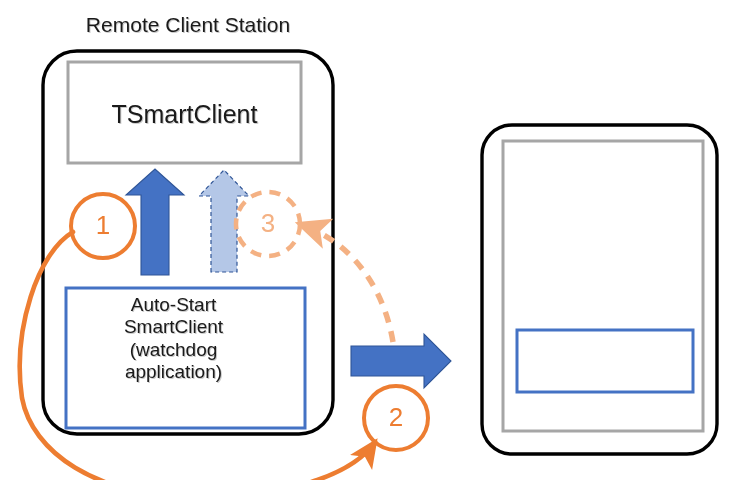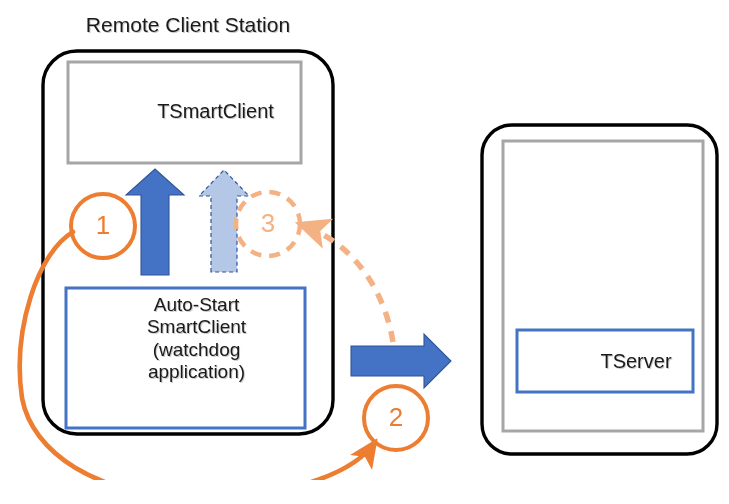--- a/index.html
+++ b/index.html
@@ -28,22 +28,21 @@
     font-family: "Liberation Sans", sans-serif;
     text-align: center;
     white-space: pre;
     line-height: 1.18;
     text-shadow: 1px 1px 0 rgba(160,160,160,0.55);
   }
   .title-label {
     font-size: 21px;
   }
   .box-label {
-    font-size: 20px;
-    padding-left: 31px;
+    font-size: 25px;
   }
   .multi-label {
     font-size: 19px;
   }
   .num-label {
     position: absolute;
     font-family: "Liberation Sans", sans-serif;
     font-size: 26px;
     text-align: center;
     line-height: 1;
@@ -90,28 +89,27 @@
 
     <circle cx="396" cy="418" r="32" fill="none" stroke="#ED7D31" stroke-width="4"></circle>
 
     <path d="M73,232 C38,252 12,330 22,398 C32,452 96,497 196,497 C300,497 356,470 375,442" fill="none" stroke="#ED7D31" stroke-width="4.6" stroke-linecap="round" marker-end="url(#arrowOrangeSolid)"></path>
   </svg>
 
   <div class="label title-label" style="left:43px; top:13px; width:290px;">Remote Client Station</div>
 
   <div class="label box-label" style="left:68px; top:100px; width:233px;">TSmartClient</div>
 
-  <div class="label multi-label" style="left:77px; top:294px; width:239px;text-align:center;">Auto-Start
+  <div class="label multi-label" style="left:54px; top:294px; width:239px;text-align:center;">Auto-Start
 SmartClient
 (watchdog
 application)</div>
 
 
 
-  <div class="label box-label" style="left:517px; top:350px; width:176px;">TServer</div>
 
   <div class="num-label" style="left:71px; top:212px; width:64px; color:#ED7D31;">1</div>
 
   <div class="num-label" style="left:364px; top:404px; width:64px; color:#ED7D31;">2</div>
 
   <div class="num-label" style="left:236px; top:210px; width:64px; color:#F4B183;">3</div>
 
 </div>
 
 </body></html>

